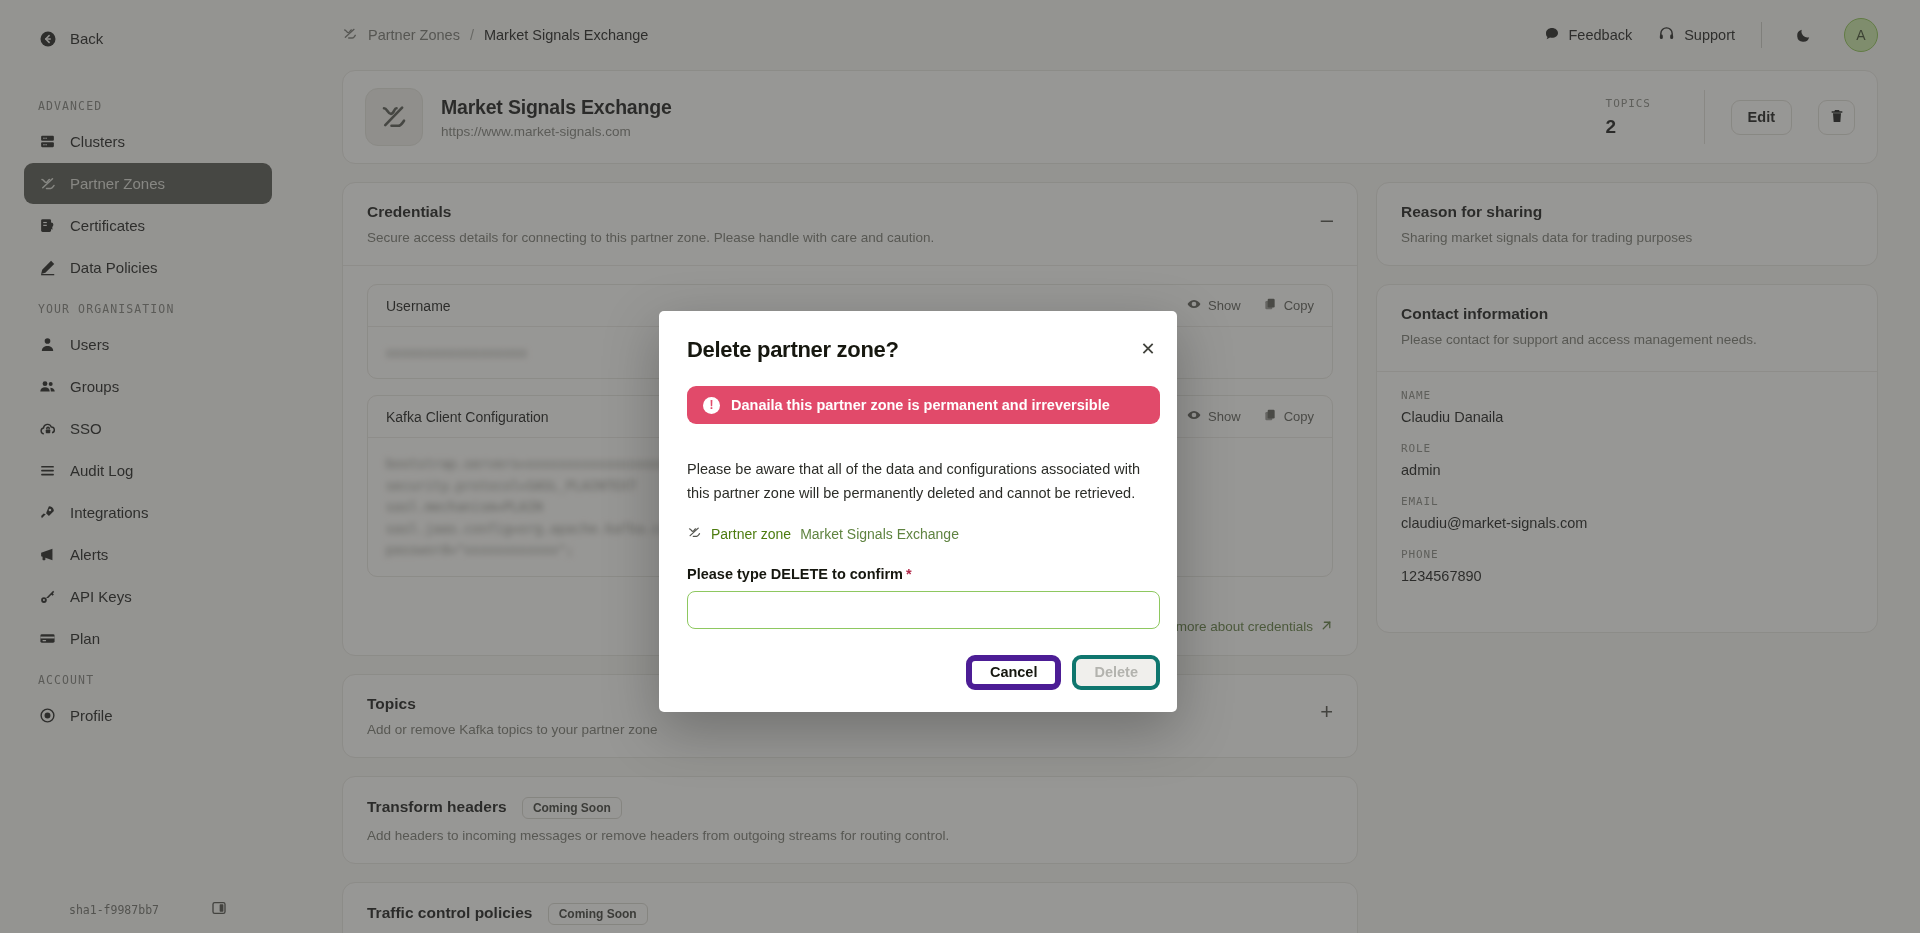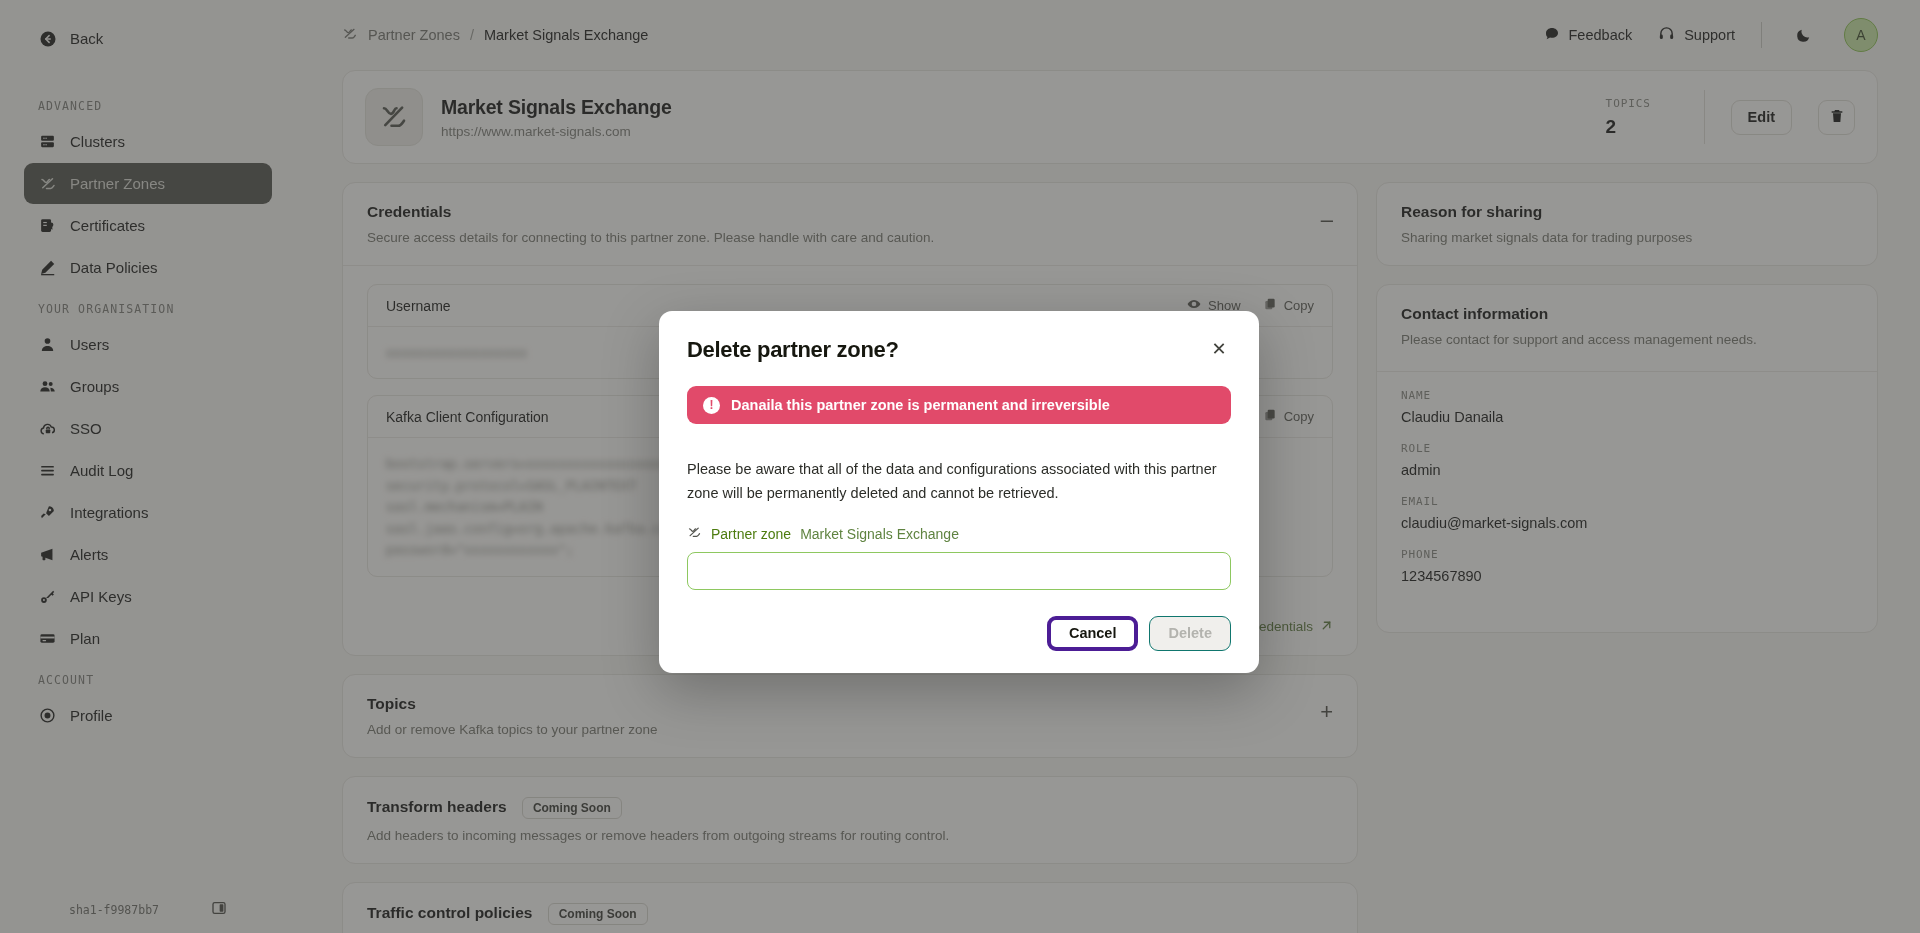--- a/index.html
+++ b/index.html
@@ -141,24 +141,24 @@
 
   
   .overlay {
     position: absolute; inset: 0;
     background: rgba(60,60,58,0.52);
     backdrop-filter: blur(0px);
     z-index: 50;
   }
   .modal {
     position: absolute; z-index: 60;
-    left: 659px; top: 311px; width: 600px;
-    background: #ffffff; border-radius: 13px;
+    left: 659px; top: 311px; width: 518px;
+    background: #ffffff; border-radius: 5px;
     box-shadow: 0 18px 55px rgba(0,0,0,0.26);
-    padding: 26px 28px 22px 28px;
+    padding: 26px 17px 22px 28px;
   }
   .modal-head { display: flex; align-items: flex-start; }
   .modal-title { font-size: 22px; font-weight: bold; color: #16170f; letter-spacing: -0.3px; }
   .modal-close {
     margin-left: auto; width: 24px; height: 24px; cursor: pointer;
     display: flex; align-items: center; justify-content: center;
     color: #42433d; font-size: 18px; line-height: 1;
   }
   .alert {
     margin-top: 23px; background: #e14a6a; border-radius: 9px;
@@ -184,22 +184,22 @@
     font-family: "Liberation Sans", sans-serif;
     outline: none; background: #fff;
   }
   .modal-actions { margin-top: 26px; display: flex; justify-content: flex-end; gap: 11px; }
   .m-btn {
     height: 35px; padding: 0 18px; border-radius: 9px;
     font-size: 14.5px; font-weight: bold; cursor: pointer;
     font-family: "Liberation Sans", sans-serif;
     display: flex; align-items: center; justify-content: center;
   }
-  .m-btn.cancel { background: #ffffff; border: 4px solid #4c1d95; color: #16170f; }
-  .m-btn.delete { background: #f0efec; border: 1px solid #0f766e; color: #b3b3ae; cursor: default; }
+  .m-btn.cancel { background: #ffffff; border: 6px solid #4c1d95; color: #16170f; }
+  .m-btn.delete { background: #f0efec; border: 4px solid #0f766e; color: #b3b3ae; cursor: default; }
 </style>
 </head>
 <body>
 
 <div class="app">
 
   <aside class="sidebar">
     <div class="nav-item back">
       <span class="ico">
         <svg width="18" height="18" viewBox="0 0 24 24" fill="#20211f">
@@ -617,20 +617,23 @@
         <svg width="15" height="15" viewBox="0 0 24 24" fill="none" stroke="#53544e" stroke-width="2" stroke-linecap="round">
             <path d="M4 6c2.5 0 3 4 5.5 4S12 6 14 6"></path>
             <path d="M5 17 18 5"></path>
             <path d="M10 18c2.5 0 3 0 5.5 0S19 15 20 14"></path>
           </svg>
       </span>
       <span class="lbl">Partner zone</span>
       <span class="val">Market Signals Exchange</span>
     </div>
 
+    <div class="modal-field-label">
+      <span>Please type DELETE to confirm</span><span class="req">*</span>
+    </div>
     <input class="modal-input" type="text" autofocus="" placeholder="" style="">
 
     <div class="modal-actions">
       <button class="m-btn cancel">Cancel</button>
       <button class="m-btn delete">Delete</button>
     </div>
   </div>
 
 </div>
 

